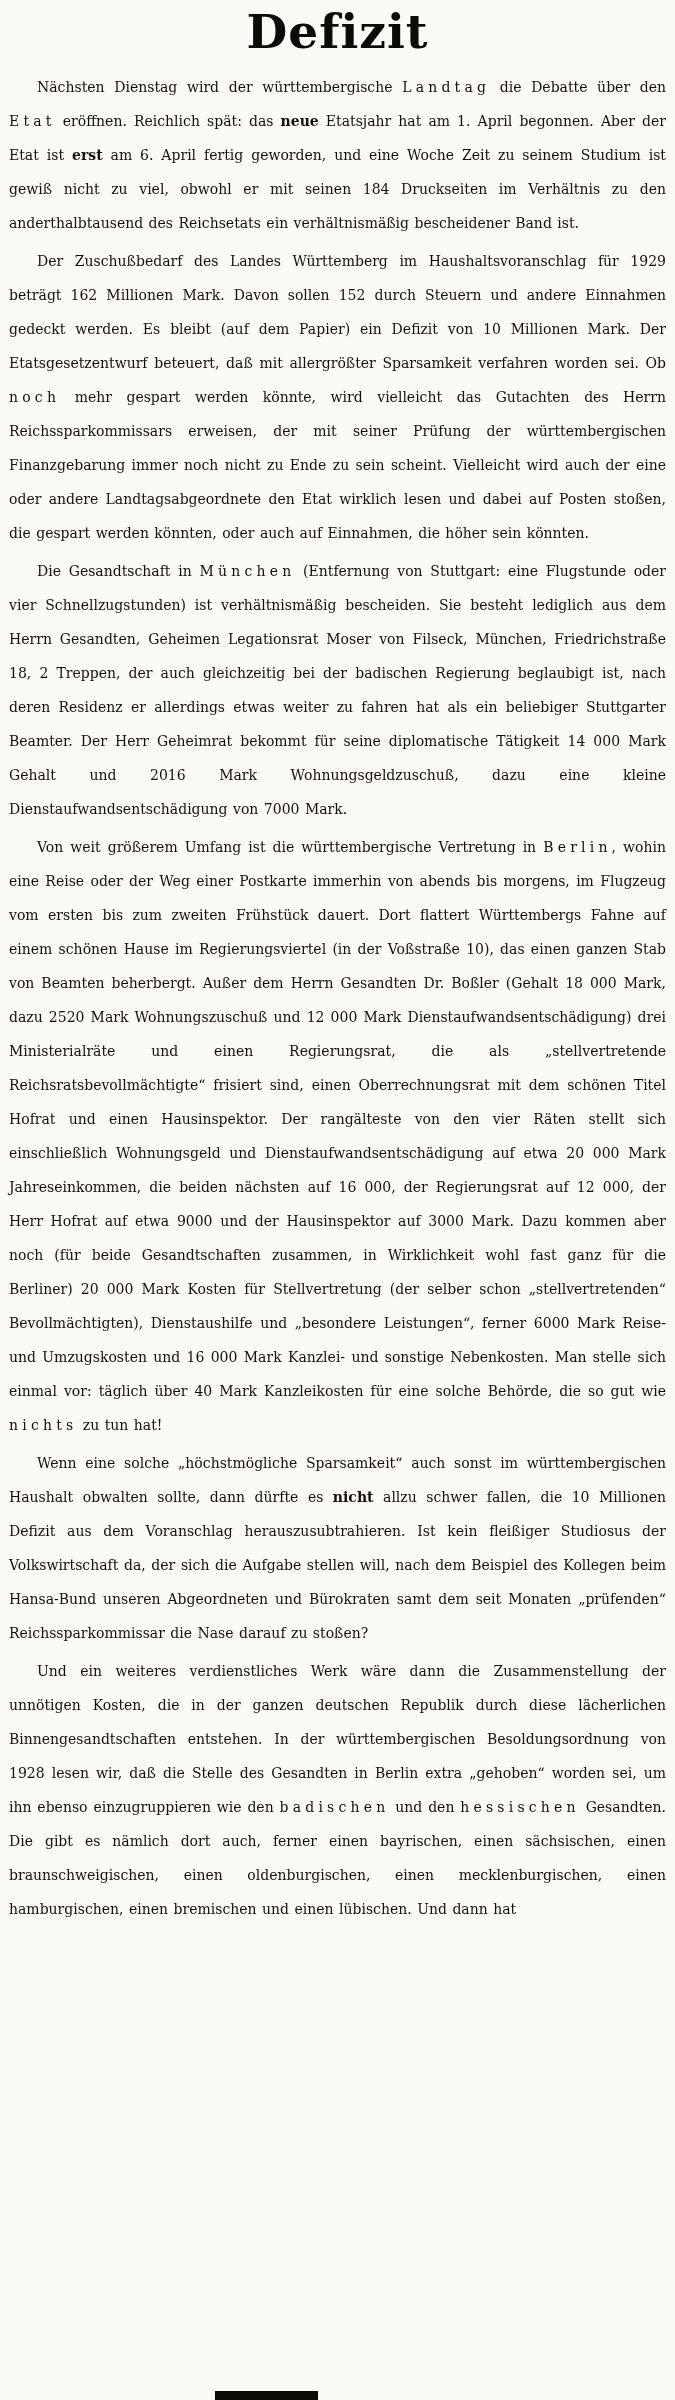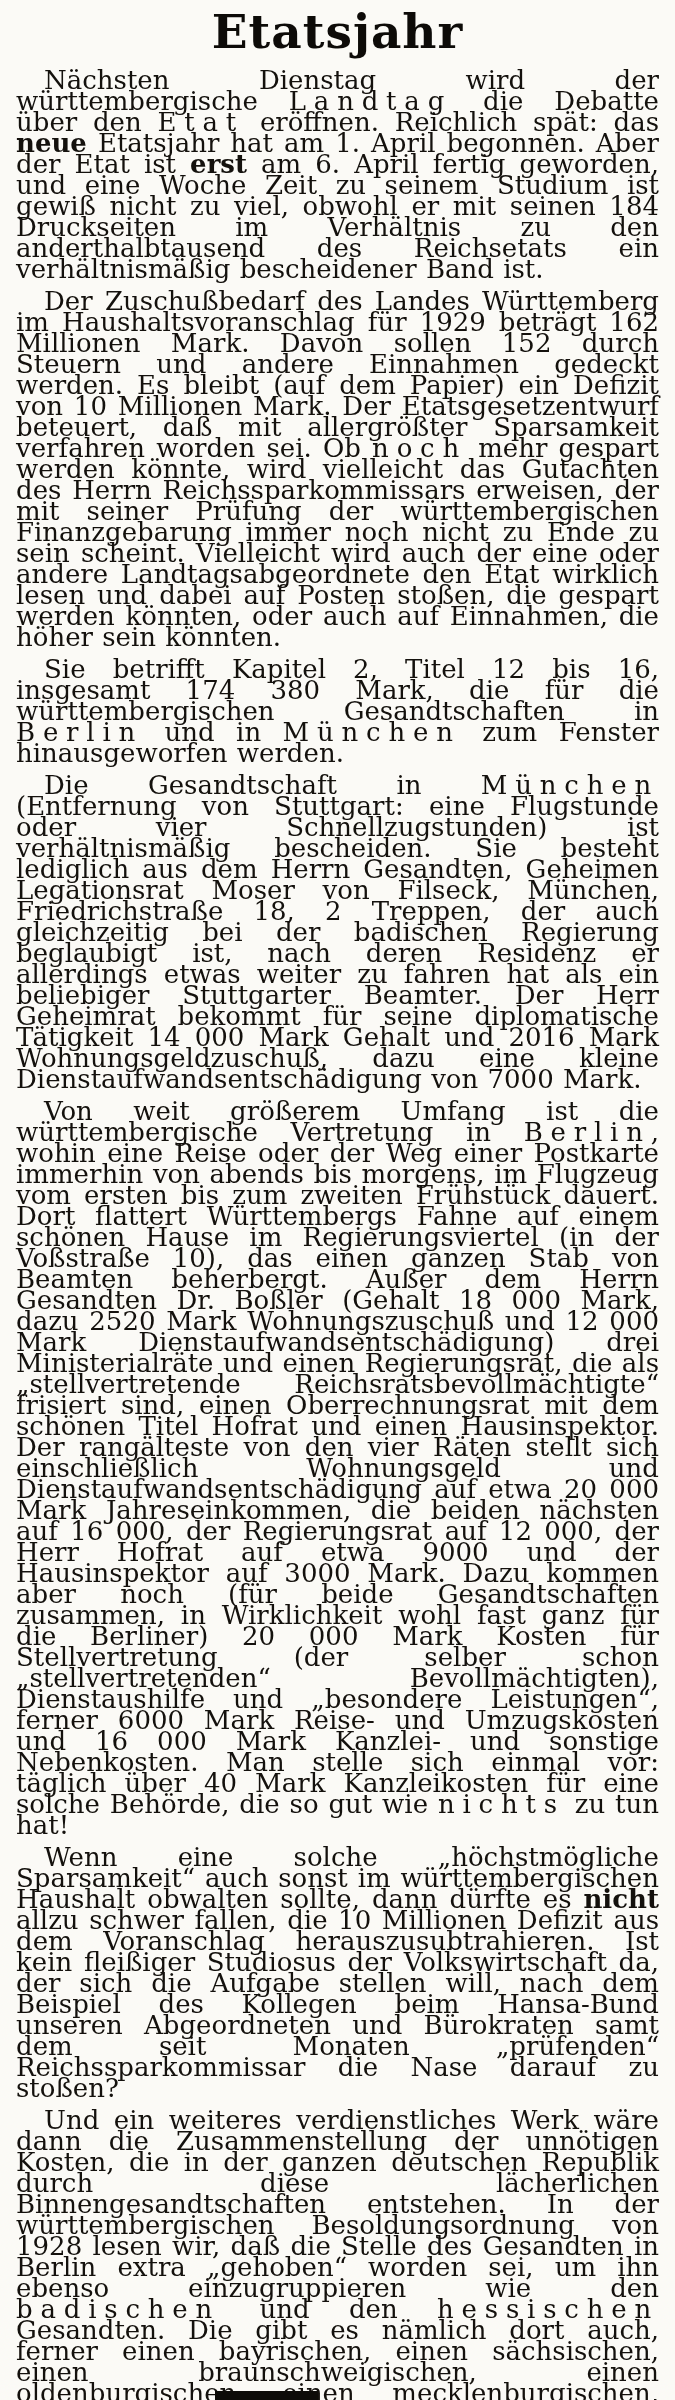--- a/index.html
+++ b/index.html
@@ -21,48 +21,47 @@
   h1.article-title {
     text-align: center;
     font-size: 47px;
     line-height: 52px;
     font-weight: bold;
     margin: 2px 0 12px 0;
     letter-spacing: 1px;
     color: #0d0b08;
   }
   .article-body p.para {
-    margin: 11px;
+    margin: 4px;
     text-align: justify;
     text-indent: 28px;
-    font-size: 26px;
-    line-height: 21px;
+    font-size: 14px;
+    line-height: 34px;
     word-spacing: 1px;
   }
   .article-body p.para span { white-space: pre-wrap; }
   .bold { font-weight: bold; }
   .spaced { letter-spacing: 0.30em; }
   .divider-bar {
     position: absolute;
     left: 215px;
     top: 2391px;
     width: 103px;
     height: 9px;
     background: #0d0b08;
   }
 </style>
 </head>
 <body>
 
 <div class="page">
-  <h1 class="article-title">Etatsjahr</h1>
+  <h1 class="article-title">Defizit</h1>
   <div class="article-body">
       <p class="para"><span>Nächsten Dienstag wird der württembergische </span><span class="spaced">Landtag</span><span> die Debatte über den </span><span class="spaced">Etat</span><span> eröffnen. Reichlich spät: das </span><span class="bold">neue</span><span> Etatsjahr hat am 1. April begonnen. Aber der Etat ist </span><span class="bold">erst</span><span> am 6. April fertig geworden, und eine Woche Zeit zu seinem Studium ist gewiß nicht zu viel, obwohl er mit seinen 184 Druckseiten im Verhältnis zu den anderthalbtausend des Reichsetats ein verhältnismäßig bescheidener Band ist.</span></p>
       <p class="para"><span>Der Zuschußbedarf des Landes Württemberg im Haushaltsvoranschlag für 1929 beträgt 162 Millionen Mark. Davon sollen 152 durch Steuern und andere Einnahmen gedeckt werden. Es bleibt (auf dem Papier) ein Defizit von 10 Millionen Mark. Der Etatsgesetzentwurf beteuert, daß mit allergrößter Sparsamkeit verfahren worden sei. Ob </span><span class="spaced">noch</span><span> mehr gespart werden könnte, wird vielleicht das Gutachten des Herrn Reichssparkommissars erweisen, der mit seiner Prüfung der württembergischen Finanzgebarung immer noch nicht zu Ende zu sein scheint. Vielleicht wird auch der eine oder andere Landtagsabgeordnete den Etat wirklich lesen und dabei auf Posten stoßen, die gespart werden könnten, oder auch auf Einnahmen, die höher sein könnten.</span></p>
-      <p class="para"><span>Sie betrifft Kapitel 2, Titel 12 bis 16, insgesamt 174 380 Mark, die für die württembergischen Gesandtschaften in </span><span class="spaced">Berlin</span><span> und in </span><span class="spaced">München</span><span> zum Fenster hinausgeworfen werden.</span></p>
       <p class="para"><span>Die Gesandtschaft in </span><span class="spaced">München</span><span> (Entfernung von Stuttgart: eine Flugstunde oder vier Schnellzugstunden) ist verhältnismäßig bescheiden. Sie besteht lediglich aus dem Herrn Gesandten, Geheimen Legationsrat Moser von Filseck, München, Friedrichstraße 18, 2 Treppen, der auch gleichzeitig bei der badischen Regierung beglaubigt ist, nach deren Residenz er allerdings etwas weiter zu fahren hat als ein beliebiger Stuttgarter Beamter. Der Herr Geheimrat bekommt für seine diplomatische Tätigkeit 14 000 Mark Gehalt und 2016 Mark Wohnungsgeldzuschuß, dazu eine kleine Dienstaufwandsentschädigung von 7000 Mark.</span></p>
       <p class="para"><span>Von weit größerem Umfang ist die württembergische Vertretung in </span><span class="spaced">Berlin</span><span>, wohin eine Reise oder der Weg einer Postkarte immerhin von abends bis morgens, im Flugzeug vom ersten bis zum zweiten Frühstück dauert. Dort flattert Württembergs Fahne auf einem schönen Hause im Regierungsviertel (in der Voßstraße 10), das einen ganzen Stab von Beamten beherbergt. Außer dem Herrn Gesandten Dr. Boßler (Gehalt 18 000 Mark, dazu 2520 Mark Wohnungszuschuß und 12 000 Mark Dienstaufwandsentschädigung) drei Ministerialräte und einen Regierungsrat, die als „stellvertretende Reichsratsbevollmächtigte“ frisiert sind, einen Oberrechnungsrat mit dem schönen Titel Hofrat und einen Hausinspektor. Der rangälteste von den vier Räten stellt sich einschließlich Wohnungsgeld und Dienstaufwandsentschädigung auf etwa 20 000 Mark Jahreseinkommen, die beiden nächsten auf 16 000, der Regierungsrat auf 12 000, der Herr Hofrat auf etwa 9000 und der Hausinspektor auf 3000 Mark. Dazu kommen aber noch (für beide Gesandtschaften zusammen, in Wirklichkeit wohl fast ganz für die Berliner) 20 000 Mark Kosten für Stellvertretung (der selber schon „stellvertretenden“ Bevollmächtigten), Dienstaushilfe und „besondere Leistungen“, ferner 6000 Mark Reise- und Umzugskosten und 16 000 Mark Kanzlei- und sonstige Nebenkosten. Man stelle sich einmal vor: täglich über 40 Mark Kanzleikosten für eine solche Behörde, die so gut wie </span><span class="spaced">nichts</span><span> zu tun hat!</span></p>
       <p class="para"><span>Wenn eine solche „höchstmögliche Sparsamkeit“ auch sonst im württembergischen Haushalt obwalten sollte, dann dürfte es </span><span class="bold">nicht</span><span> allzu schwer fallen, die 10 Millionen Defizit aus dem Voranschlag herauszusubtrahieren. Ist kein fleißiger Studiosus der Volkswirtschaft da, der sich die Aufgabe stellen will, nach dem Beispiel des Kollegen beim Hansa-Bund unseren Abgeordneten und Bürokraten samt dem seit Monaten „prüfenden“ Reichssparkommissar die Nase darauf zu stoßen?</span></p>
       <p class="para"><span>Und ein weiteres verdienstliches Werk wäre dann die Zusammenstellung der unnötigen Kosten, die in der ganzen deutschen Republik durch diese lächerlichen Binnengesandtschaften entstehen. In der württembergischen Besoldungsordnung von 1928 lesen wir, daß die Stelle des Gesandten in Berlin extra „gehoben“ worden sei, um ihn ebenso einzugruppieren wie den </span><span class="spaced">badischen</span><span> und den </span><span class="spaced">hessischen</span><span> Gesandten. Die gibt es nämlich dort auch, ferner einen bayrischen, einen sächsischen, einen braunschweigischen, einen oldenburgischen, einen mecklenburgischen, einen hamburgischen, einen bremischen und einen lübischen. Und dann hat </span></p>
     </div>
 </div>
 
 <div class="divider-bar"></div>
 
 </body></html>

